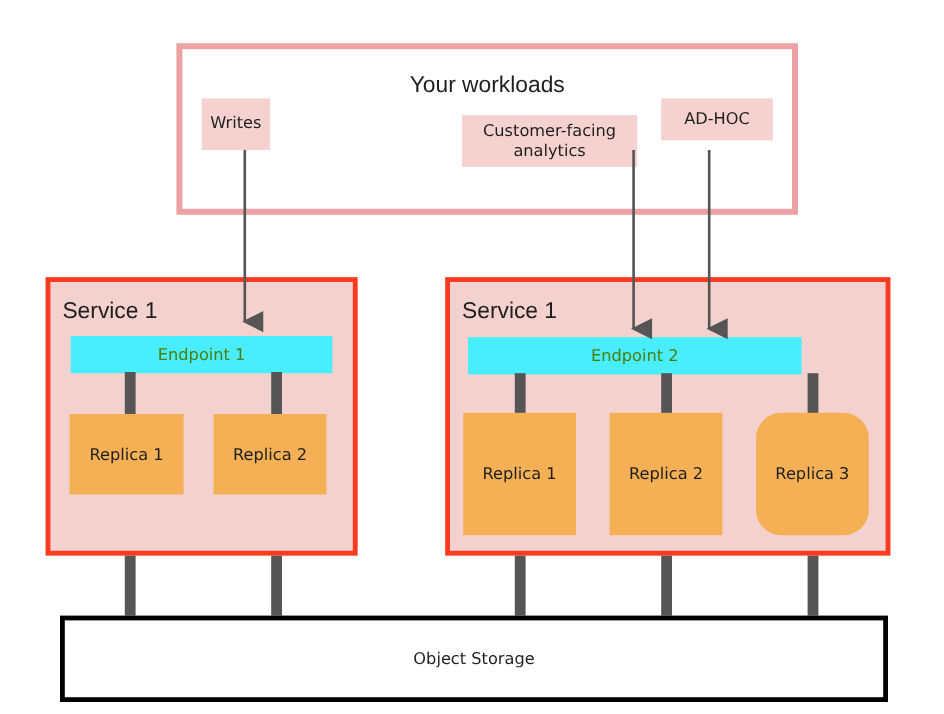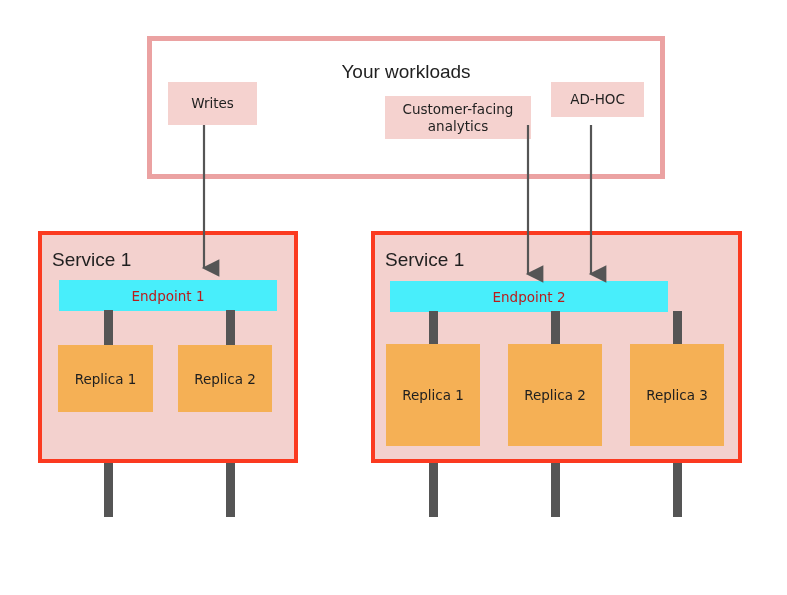--- a/index.html
+++ b/index.html
@@ -48,21 +48,21 @@
     color: #1f1f1f;
     font-size: 13.5px;
     display: flex;
     align-items: center;
     justify-content: center;
     text-align: center;
     line-height: 1.25;
     box-sizing: border-box;
     padding: 2px 4px;
   }
-  .chip-writes   { left: 168px; top: 82px; width: 89px;  height: 43px; }
+  .chip-writes   { left: 168px; top: 82px; width: 57px;  height: 43px; }
   .chip-analytics{ left: 385px; top: 96px; width: 146px; height: 43px; }
   .chip-adhoc    { left: 551px; top: 82px; width: 93px;  height: 35px; }
 
   
   .service-box {
     position: absolute;
     background: #f3d1ce;
     border: 4px solid #fb3a20;
     box-sizing: border-box;
   }
@@ -74,21 +74,21 @@
     top: 14px;
     font-size: 19px;
     color: #1f1f1f;
     font-family: "Liberation Sans", sans-serif;
   }
 
   
   .endpoint {
     position: absolute;
     background: #48eefb;
-    color: #b91c1c;
+    color: #4d7c0f;
     font-size: 13.5px;
     display: flex;
     align-items: center;
     justify-content: center;
     box-sizing: border-box;
   }
   .endpoint-1 { left: 59px;  top: 280px; width: 218px; height: 31px; }
   .endpoint-2 { left: 390px; top: 281px; width: 278px; height: 31px; }
 
   
@@ -99,21 +99,21 @@
     font-size: 13.5px;
     display: flex;
     align-items: center;
     justify-content: center;
     box-sizing: border-box;
   }
   .s1-r1 { left: 58px;  top: 345px; width: 95px; height: 67px; }
   .s1-r2 { left: 178px; top: 345px; width: 94px; height: 67px; }
   .s2-r1 { left: 386px; top: 344px; width: 94px; height: 102px; }
   .s2-r2 { left: 508px; top: 344px; width: 94px; height: 102px; }
-  .s2-r3 { left: 630px; top: 344px; width: 94px; height: 102px; }
+  .s2-r3 { left: 630px; top: 344px; width: 94px; height: 102px; border-radius: 21px; }
 
   
   .object-storage {
     position: absolute;
     left: 50px;
     top: 513px;
     width: 690px;
     height: 72px;
     border: 4px solid #000000;
     background: #ffffff;
@@ -180,20 +180,21 @@
   <div class="endpoint endpoint-2">Endpoint 2</div>
 
   <div class="connector" style="left:429px; top:311px; height:36px;"></div>
   <div class="connector" style="left:551px; top:311px; height:36px;"></div>
   <div class="connector" style="left:673px; top:311px; height:36px;"></div>
 
   <div class="replica s2-r1">Replica 1</div>
   <div class="replica s2-r2">Replica 2</div>
   <div class="replica s2-r3">Replica 3</div>
 
+  <div class="object-storage">Object Storage</div>
 
   <svg class="arrow-layer" viewBox="0 0 787 595" xmlns="http://www.w3.org/2000/svg">
     <defs>
       <marker id="ah" markerWidth="9" markerHeight="9" refX="4.5" refY="7.5" orient="auto" markerUnits="strokeWidth">
         <path d="M0.5,0.5 L8.5,0.5 L4.5,8.5 z" fill="#555555"></path>
       </marker>
     </defs>
     <line x1="204" y1="125" x2="204" y2="268" stroke="#555555" stroke-width="2.2" marker-end="url(#ah)"></line>
     <line x1="528" y1="125" x2="528" y2="274" stroke="#555555" stroke-width="2.2" marker-end="url(#ah)"></line>
     <line x1="591" y1="125" x2="591" y2="274" stroke="#555555" stroke-width="2.2" marker-end="url(#ah)"></line>

